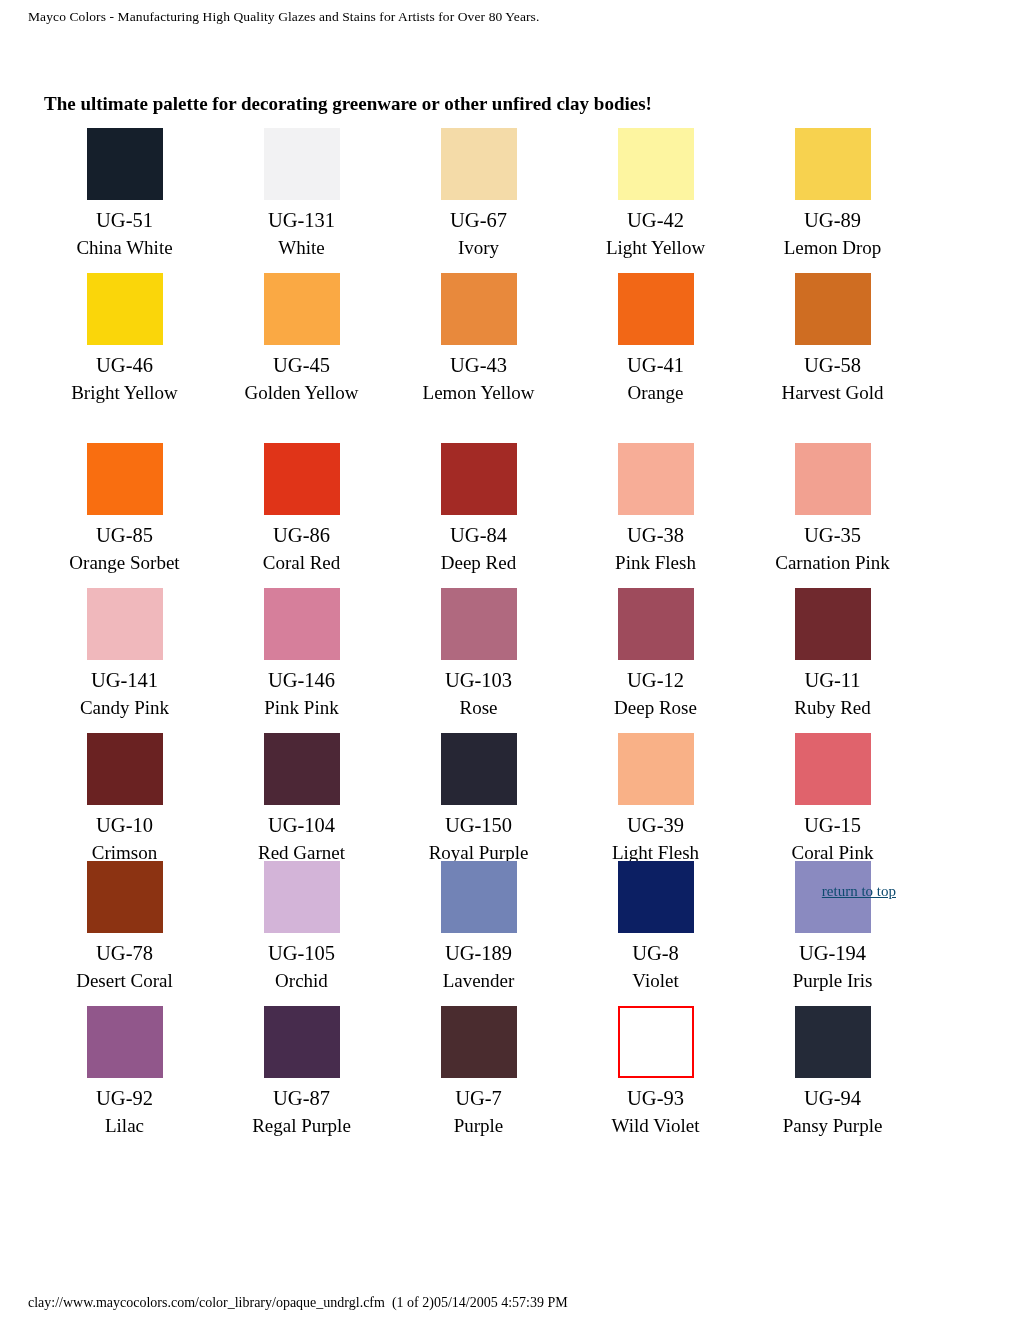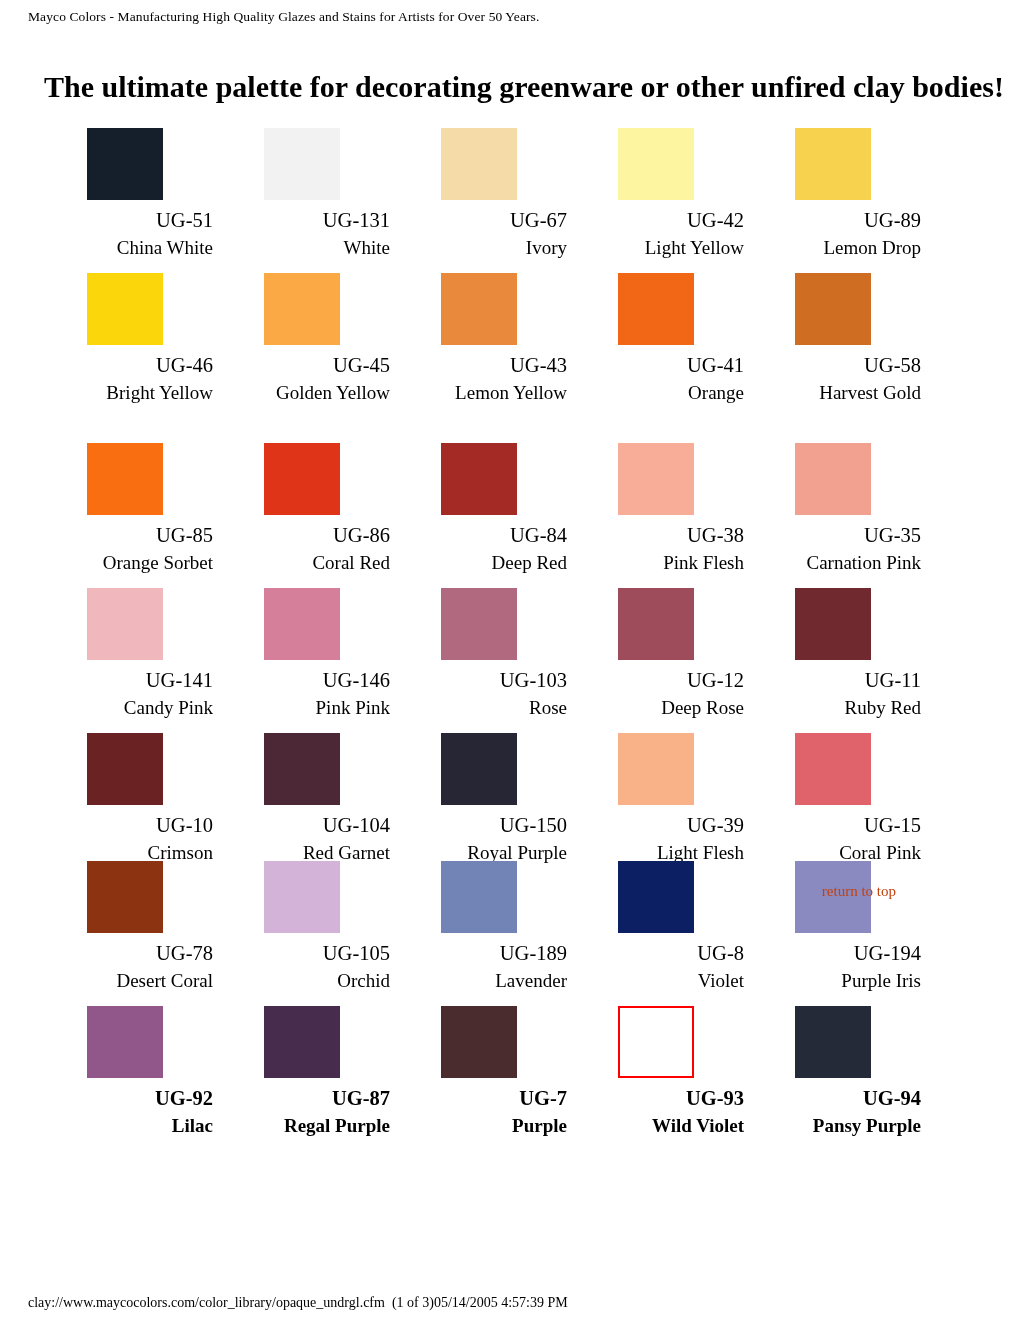--- a/index.html
+++ b/index.html
@@ -25,23 +25,23 @@
     font-size: 13.5px;
     line-height: 16px;
     letter-spacing: 0.1px;
     white-space: nowrap;
     color: #000;
   }
 
   
   .page-title {
     position: absolute;
-    top: 52px;
+    top: 76px;
     left: 44px;
-    font-size: 30px;
+    font-size: 19px;
     line-height: 30px;
     white-space: nowrap;
     color: #000;
   }
 
   
   .palette {
     position: absolute;
     top: 128px;
     left: 36px;
@@ -49,21 +49,21 @@
   }
   .swatch-row {
     display: block;
     width: 100%;
     position: relative;
   }
   .swatch-cell {
     display: inline-block;
     vertical-align: top;
     width: 177px;
-    text-align: right;
+    text-align: center;
   }
   .swatch-chip {
     width: 76px;
     height: 72px;
     margin: 0 auto;
     display: block;
     box-sizing: border-box;
   }
   .swatch-chip.broken {
     background: #ffffff;
@@ -80,67 +80,68 @@
     line-height: 28px;
   }
 
   
   .row-0 { height: 145px; }
   .row-1 { height: 170px; }
   .row-2 { height: 145px; }
   .row-3 { height: 145px; }
   .row-4 { height: 128px; }
   .row-5 { height: 145px; }
-  .row-6 { height: 145px; font-weight: bold; }
+  .row-6 { height: 145px; }
 
   
   .return-top-wrap {
     position: absolute;
     top: 882px;
     left: 36px;
     width: 948px;
     text-align: right;
     padding-right: 88px;
     box-sizing: border-box;
   }
   .return-top-link {
     font-size: 15px;
     line-height: 18px;
-    color: #c2410c;
+    color: #0c4a6e;
+    text-decoration: underline;
     cursor: pointer;
   }
 
   
   .print-footer {
     position: absolute;
     top: 1294px;
     left: 28px;
     font-size: 14px;
     line-height: 17px;
     white-space: nowrap;
     color: #000;
   }
   .footer-sep { display: inline-block; width: 7px; }
 </style>
 </head>
 <body>
 
-<div class="print-header">Mayco Colors - Manufacturing High Quality Glazes and Stains for Artists for Over 50 Years.</div>
+<div class="print-header">Mayco Colors - Manufacturing High Quality Glazes and Stains for Artists for Over 80 Years.</div>
 
 <h1 class="page-title">The ultimate palette for decorating greenware or other unfired clay bodies!</h1>
 
 <div class="palette">
     <div class="swatch-row row-0"><div class="swatch-cell"><div class="swatch-chip" style="background: rgb(21, 31, 43);"></div><div class="swatch-code">UG-51</div><div class="swatch-name">China White</div></div><div class="swatch-cell"><div class="swatch-chip" style="background: rgb(242, 242, 243);"></div><div class="swatch-code">UG-131</div><div class="swatch-name">White</div></div><div class="swatch-cell"><div class="swatch-chip" style="background: rgb(244, 219, 168);"></div><div class="swatch-code">UG-67</div><div class="swatch-name">Ivory</div></div><div class="swatch-cell"><div class="swatch-chip" style="background: rgb(253, 245, 160);"></div><div class="swatch-code">UG-42</div><div class="swatch-name">Light Yellow</div></div><div class="swatch-cell"><div class="swatch-chip" style="background: rgb(247, 210, 79);"></div><div class="swatch-code">UG-89</div><div class="swatch-name">Lemon Drop</div></div></div>
     <div class="swatch-row row-1"><div class="swatch-cell"><div class="swatch-chip" style="background: rgb(250, 214, 10);"></div><div class="swatch-code">UG-46</div><div class="swatch-name">Bright Yellow</div></div><div class="swatch-cell"><div class="swatch-chip" style="background: rgb(250, 169, 68);"></div><div class="swatch-code">UG-45</div><div class="swatch-name">Golden Yellow</div></div><div class="swatch-cell"><div class="swatch-chip" style="background: rgb(232, 137, 60);"></div><div class="swatch-code">UG-43</div><div class="swatch-name">Lemon Yellow</div></div><div class="swatch-cell"><div class="swatch-chip" style="background: rgb(242, 103, 22);"></div><div class="swatch-code">UG-41</div><div class="swatch-name">Orange</div></div><div class="swatch-cell"><div class="swatch-chip" style="background: rgb(207, 109, 34);"></div><div class="swatch-code">UG-58</div><div class="swatch-name">Harvest Gold</div></div></div>
     <div class="swatch-row row-2"><div class="swatch-cell"><div class="swatch-chip" style="background: rgb(249, 110, 16);"></div><div class="swatch-code">UG-85</div><div class="swatch-name">Orange Sorbet</div></div><div class="swatch-cell"><div class="swatch-chip" style="background: rgb(224, 52, 24);"></div><div class="swatch-code">UG-86</div><div class="swatch-name">Coral Red</div></div><div class="swatch-cell"><div class="swatch-chip" style="background: rgb(163, 42, 37);"></div><div class="swatch-code">UG-84</div><div class="swatch-name">Deep Red</div></div><div class="swatch-cell"><div class="swatch-chip" style="background: rgb(247, 173, 151);"></div><div class="swatch-code">UG-38</div><div class="swatch-name">Pink Flesh</div></div><div class="swatch-cell"><div class="swatch-chip" style="background: rgb(242, 161, 145);"></div><div class="swatch-code">UG-35</div><div class="swatch-name">Carnation Pink</div></div></div>
     <div class="swatch-row row-3"><div class="swatch-cell"><div class="swatch-chip" style="background: rgb(240, 184, 188);"></div><div class="swatch-code">UG-141</div><div class="swatch-name">Candy Pink</div></div><div class="swatch-cell"><div class="swatch-chip" style="background: rgb(214, 127, 155);"></div><div class="swatch-code">UG-146</div><div class="swatch-name">Pink Pink</div></div><div class="swatch-cell"><div class="swatch-chip" style="background: rgb(176, 105, 127);"></div><div class="swatch-code">UG-103</div><div class="swatch-name">Rose</div></div><div class="swatch-cell"><div class="swatch-chip" style="background: rgb(158, 75, 92);"></div><div class="swatch-code">UG-12</div><div class="swatch-name">Deep Rose</div></div><div class="swatch-cell"><div class="swatch-chip" style="background: rgb(112, 41, 46);"></div><div class="swatch-code">UG-11</div><div class="swatch-name">Ruby Red</div></div></div>
     <div class="swatch-row row-4"><div class="swatch-cell"><div class="swatch-chip" style="background: rgb(106, 34, 34);"></div><div class="swatch-code">UG-10</div><div class="swatch-name">Crimson</div></div><div class="swatch-cell"><div class="swatch-chip" style="background: rgb(76, 39, 54);"></div><div class="swatch-code">UG-104</div><div class="swatch-name">Red Garnet</div></div><div class="swatch-cell"><div class="swatch-chip" style="background: rgb(38, 38, 52);"></div><div class="swatch-code">UG-150</div><div class="swatch-name">Royal Purple</div></div><div class="swatch-cell"><div class="swatch-chip" style="background: rgb(249, 177, 135);"></div><div class="swatch-code">UG-39</div><div class="swatch-name">Light Flesh</div></div><div class="swatch-cell"><div class="swatch-chip" style="background: rgb(224, 99, 108);"></div><div class="swatch-code">UG-15</div><div class="swatch-name">Coral Pink</div></div></div>
     <div class="swatch-row row-5"><div class="swatch-cell"><div class="swatch-chip" style="background: rgb(140, 51, 18);"></div><div class="swatch-code">UG-78</div><div class="swatch-name">Desert Coral</div></div><div class="swatch-cell"><div class="swatch-chip" style="background: rgb(211, 180, 216);"></div><div class="swatch-code">UG-105</div><div class="swatch-name">Orchid</div></div><div class="swatch-cell"><div class="swatch-chip" style="background: rgb(114, 131, 182);"></div><div class="swatch-code">UG-189</div><div class="swatch-name">Lavender</div></div><div class="swatch-cell"><div class="swatch-chip" style="background: rgb(12, 31, 99);"></div><div class="swatch-code">UG-8</div><div class="swatch-name">Violet</div></div><div class="swatch-cell"><div class="swatch-chip" style="background: rgb(138, 138, 192);"></div><div class="swatch-code">UG-194</div><div class="swatch-name">Purple Iris</div></div></div>
     <div class="swatch-row row-6"><div class="swatch-cell"><div class="swatch-chip" style="background: rgb(145, 87, 139);"></div><div class="swatch-code">UG-92</div><div class="swatch-name">Lilac</div></div><div class="swatch-cell"><div class="swatch-chip" style="background: rgb(71, 44, 77);"></div><div class="swatch-code">UG-87</div><div class="swatch-name">Regal Purple</div></div><div class="swatch-cell"><div class="swatch-chip" style="background: rgb(74, 44, 47);"></div><div class="swatch-code">UG-7</div><div class="swatch-name">Purple</div></div><div class="swatch-cell"><div class="swatch-chip broken" style="border-color: rgb(255, 0, 0);"></div><div class="swatch-code">UG-93</div><div class="swatch-name">Wild Violet</div></div><div class="swatch-cell"><div class="swatch-chip" style="background: rgb(36, 42, 56);"></div><div class="swatch-code">UG-94</div><div class="swatch-name">Pansy Purple</div></div></div>
   </div>
 
 <div class="return-top-wrap">
   <a class="return-top-link">return to top</a>
 </div>
 
 <div class="print-footer">
-  <span>clay://www.maycocolors.com/color_library/opaque_undrgl.cfm</span><span class="footer-sep"></span><span>(1 of 3)</span><span>05/14/2005 4:57:39 PM</span>
+  <span>clay://www.maycocolors.com/color_library/opaque_undrgl.cfm</span><span class="footer-sep"></span><span>(1 of 2)</span><span>05/14/2005 4:57:39 PM</span>
 </div>
 
 </body></html>

